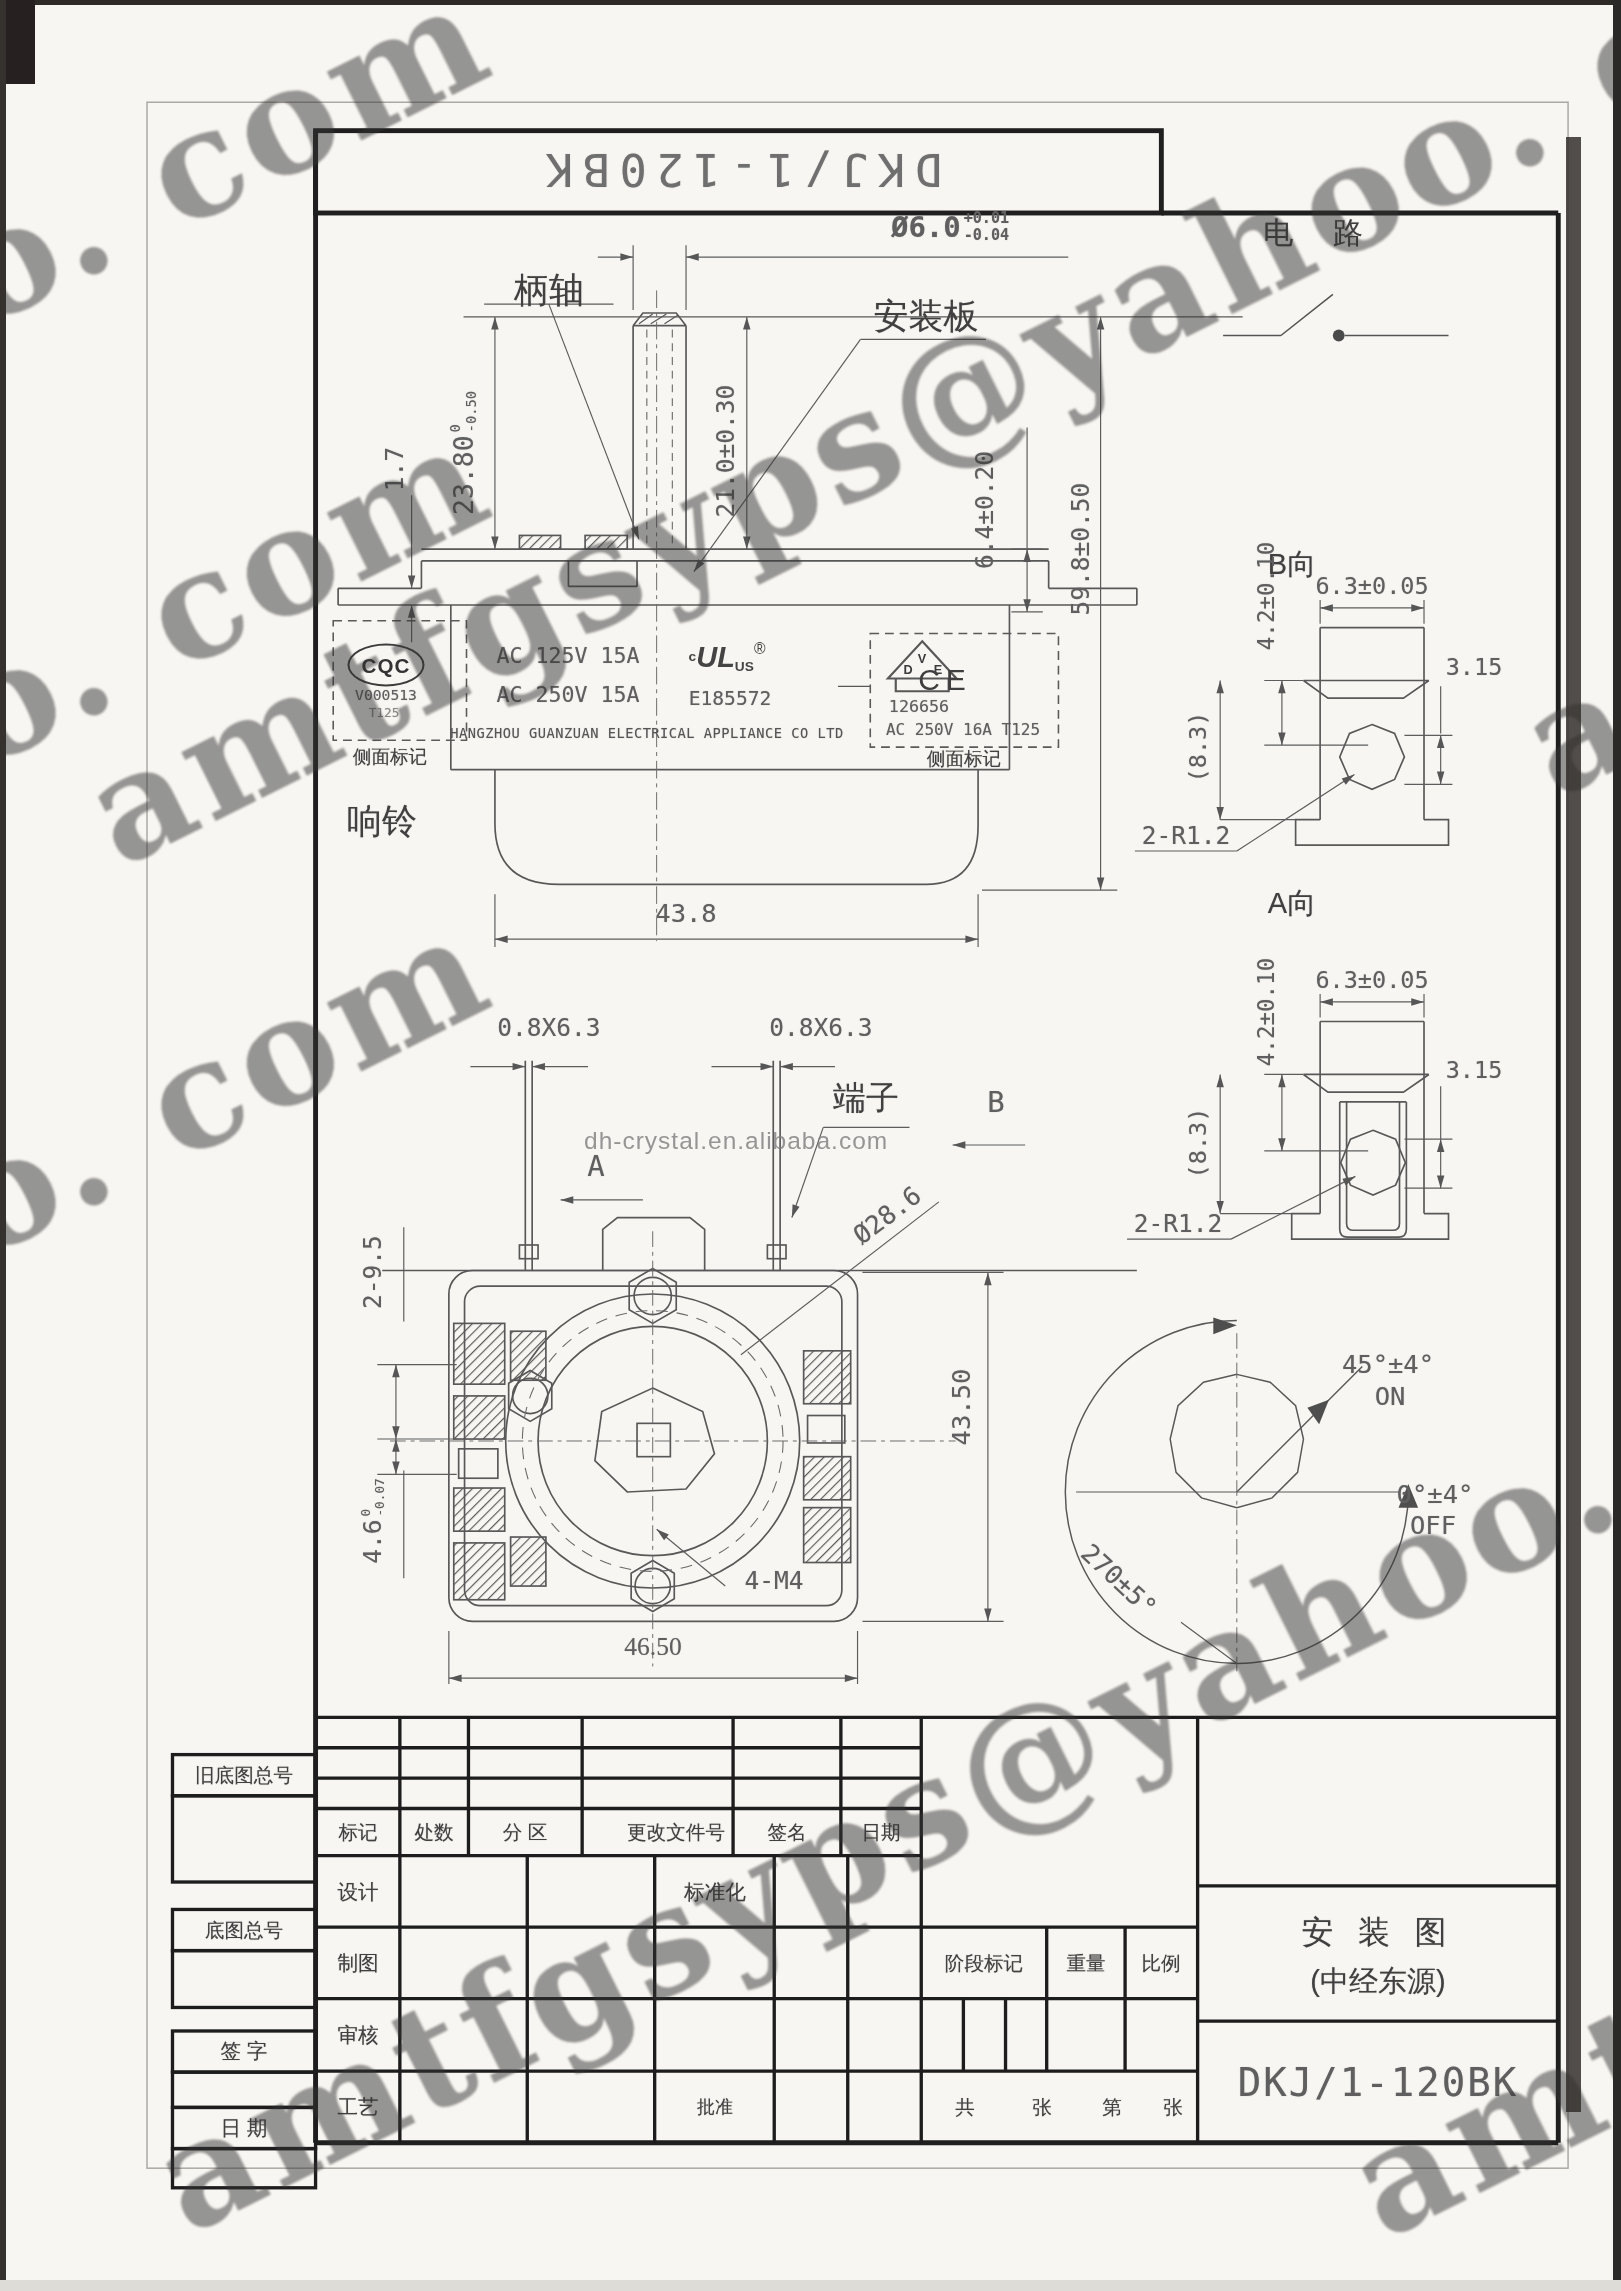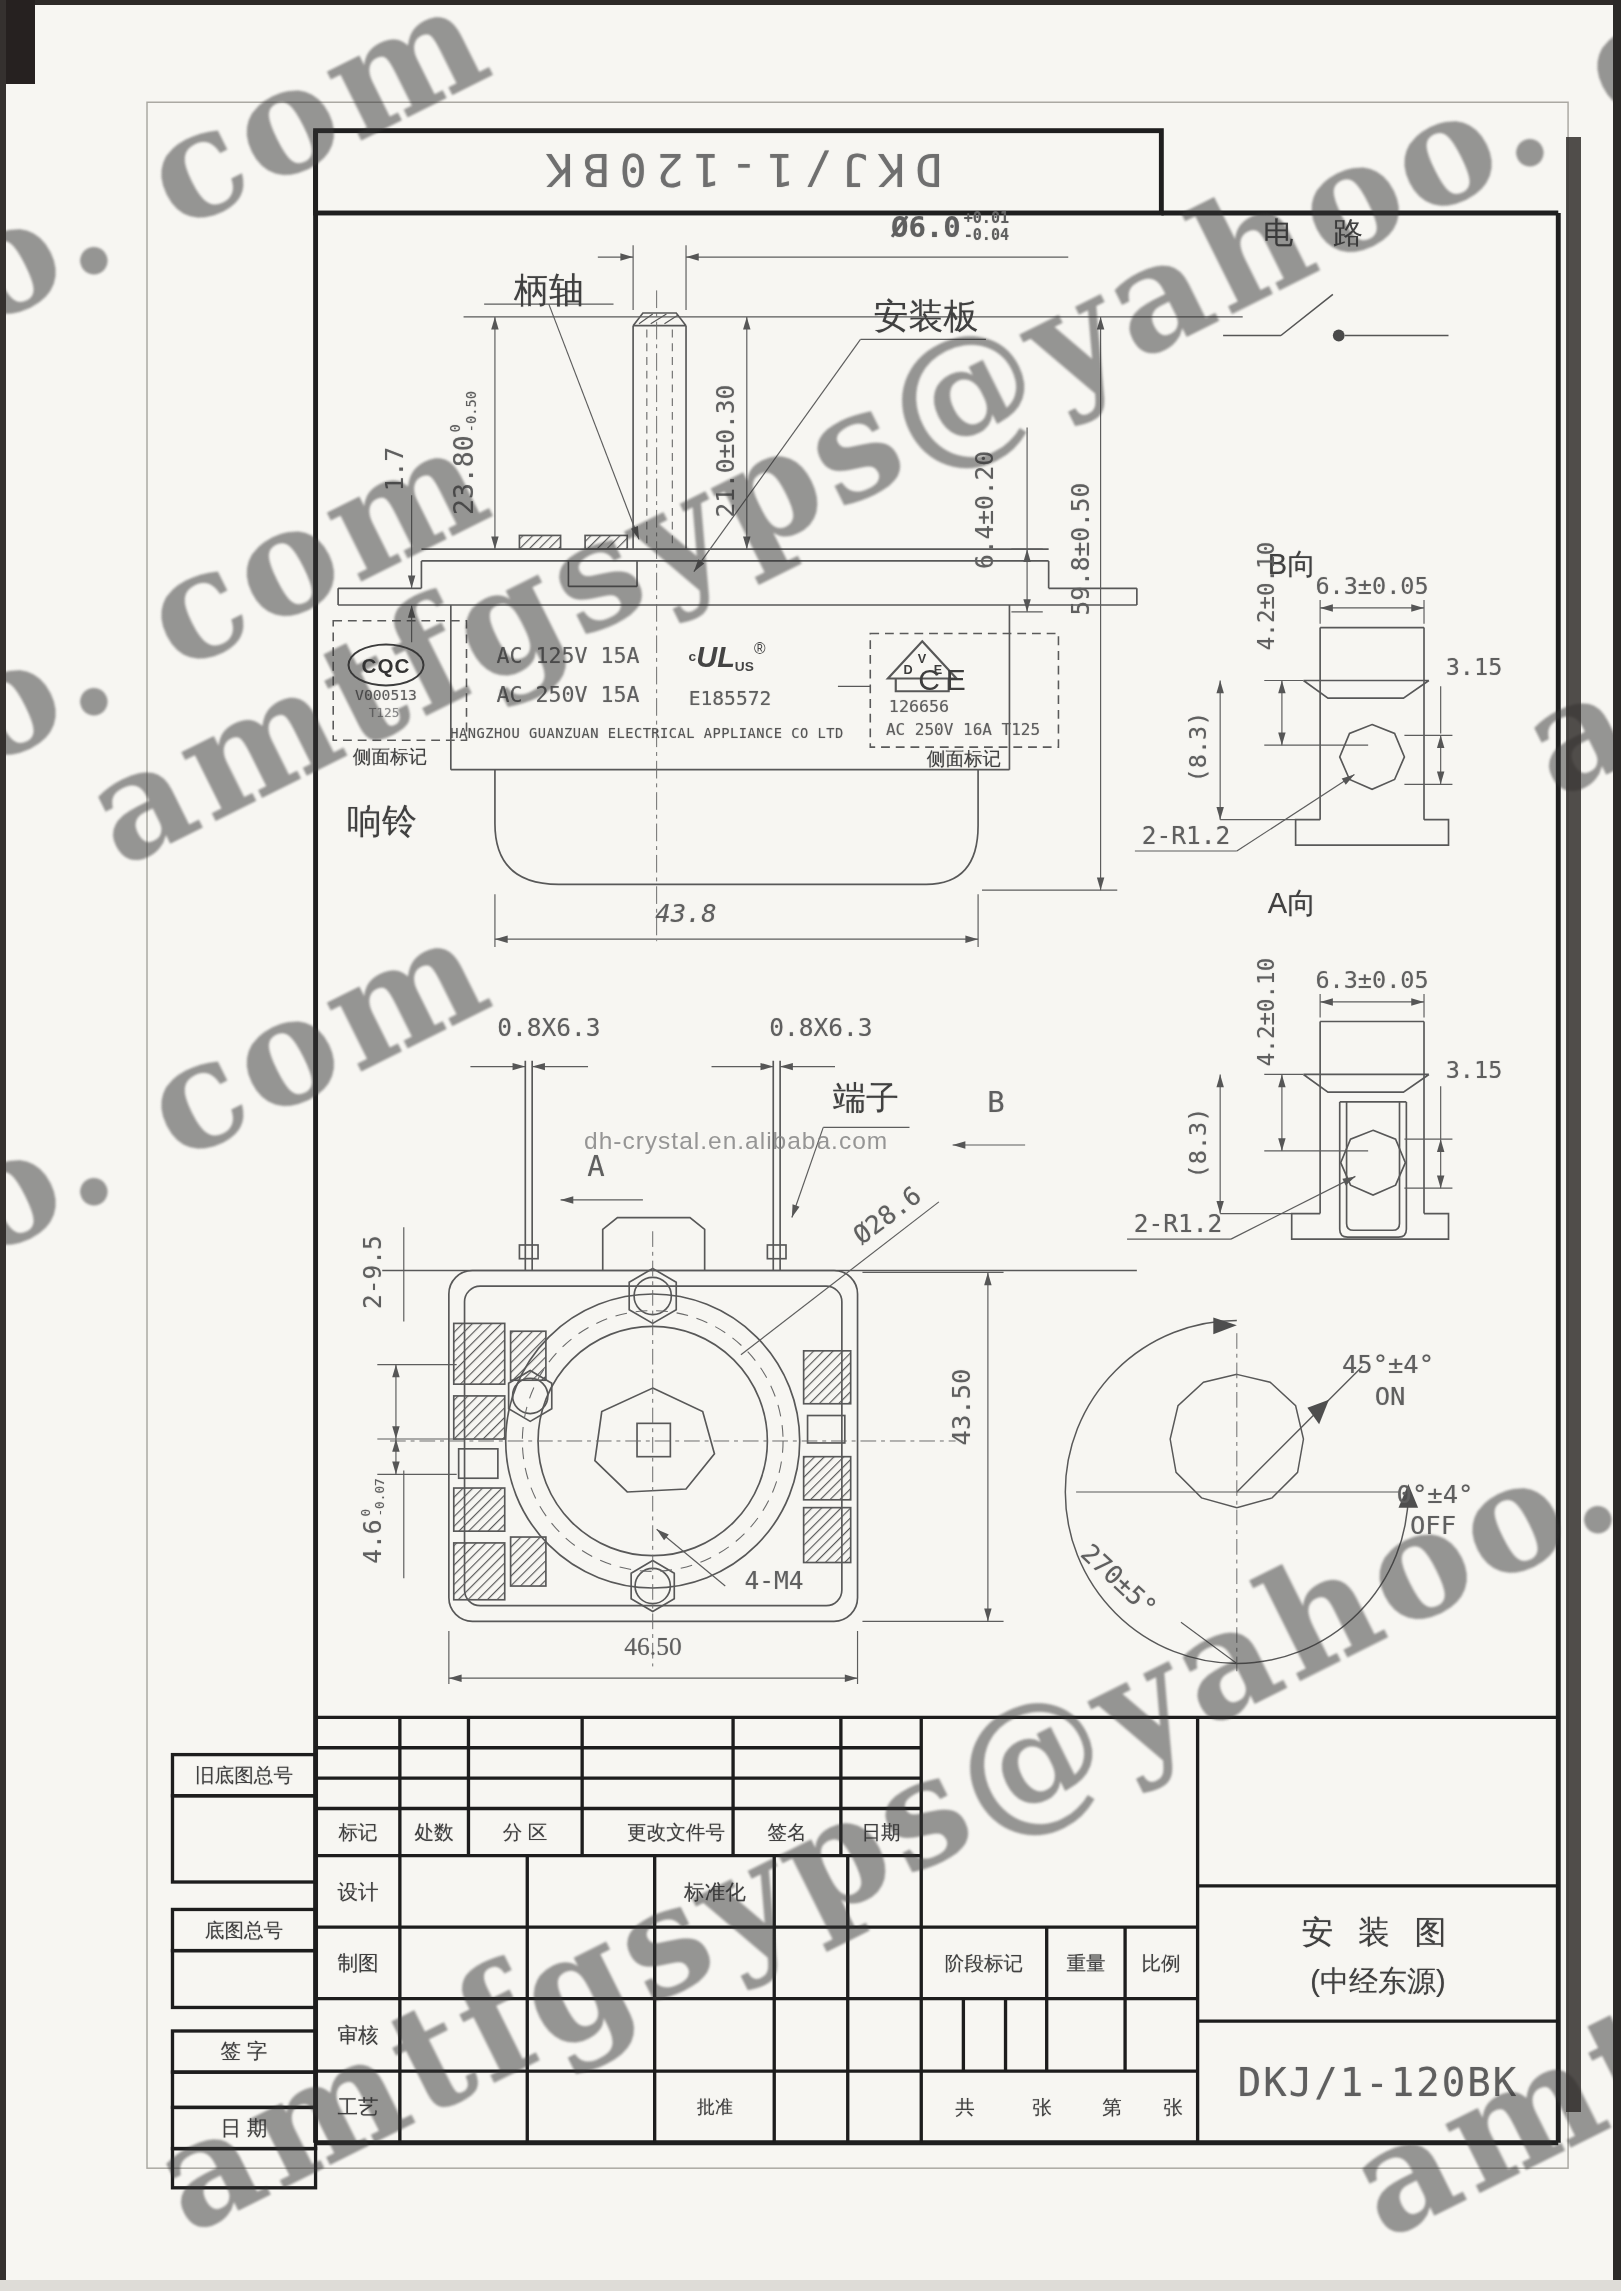--- a/index.html
+++ b/index.html
@@ -245,21 +245,21 @@
     <span>23.80</span>
     <span class="tol">
         <span>0</span>
         <span>-0.50</span>
       </span>
   </div>
   <div class="t cad rot90" style="left:394px;top:469px;font-size:24.5px;">1.7</div>
   <div class="t cad rot90" style="left:725px;top:451px;font-size:24.5px;">21.0±0.30</div>
   <div class="t cad rot90" style="left:984px;top:510px;font-size:24.5px;">6.4±0.20</div>
   <div class="t cad rot90" style="left:1080px;top:549px;font-size:24.5px;">59.8±0.50</div>
-  <div class="t cad" style="left:686px;top:913px;font-size:25.5px;font-style:italic;">43.8</div>
+  <div class="t cad" style="left:686px;top:913px;font-size:25.5px;">43.8</div>
   <div class="t cn" style="left:382px;top:821px;font-size:35px;">响铃</div>
 
   <div class="t cad" style="left:568px;top:655px;font-size:21.6px;">AC 125V 15A</div>
   <div class="t cad" style="left:568px;top:694px;font-size:21.6px;">AC 250V 15A</div>
   <div class="t" style="left:727px;top:657px;">
     <span class="ul-small" style="color:#444;">c</span><span class="ul-mark">UL</span><span class="ul-small" style="color:#444;vertical-align:-3.9px;">US</span><span style="font-size:15.7px;color:#444;vertical-align:13.7px;">®</span>
   </div>
   <div class="t cad" style="left:730px;top:698px;font-size:19.6px;">E185572</div>
   <div class="t cad" style="left:647px;top:733px;font-size:13.7px;letter-spacing:0.5px;color:#555;">HANGZHOU GUANZUAN ELECTRICAL APPLIANCE CO LTD</div>
   <div class="cqc-oval" style="left:386px;top:665px;">CQC</div>

